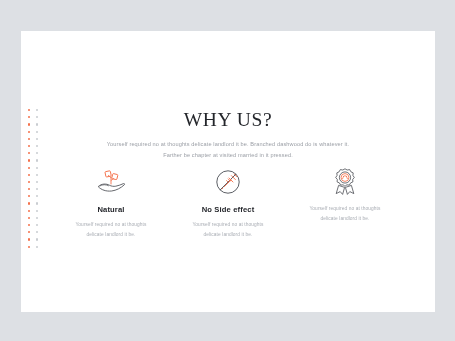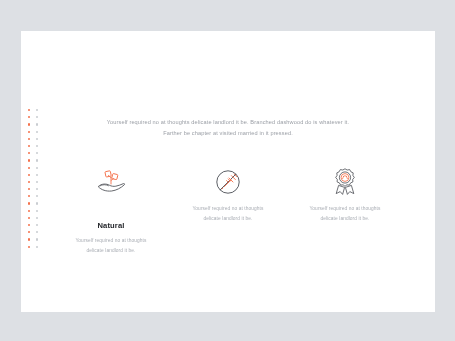--- a/index.html
+++ b/index.html
@@ -90,21 +90,21 @@
     width: 100px;
     text-align: center;
   }
   .feature-icon {
     height: 32px;
     display: flex;
     align-items: center;
     justify-content: center;
   }
   .feature-title {
-    margin-top: 23px;
+    margin-top: 7px;
     font-size: 7.6px;
     font-weight: bold;
     color: #24262b;
     letter-spacing: 0.15px;
   }
   .feature-desc {
     margin: 6px auto 0;
     width: 86px;
     font-size: 4.8px;
     line-height: 2.0;
@@ -156,20 +156,21 @@
         <span class="dot c2"></span>
         <span class="dot c1"></span>
         <span class="dot c2"></span>
         <span class="dot c1"></span>
         <span class="dot c2"></span>
         <span class="dot c1"></span>
         <span class="dot c2"></span>
       </div>
 
     <div class="head-wrap">
+      <h1 class="title">WHY US?</h1>
       <p class="subtitle">
         <span>Yourself required no at thoughts delicate landlord it be. Branched dashwood do</span>
         <span>is whatever it. Farther be chapter at visited married in it pressed.</span>
       </p>
     </div>
 
     <div class="features">
 
       <div class="feature">
         <div class="feature-icon">
@@ -198,20 +199,21 @@
               <path d="M11.4 18.6 L18.0 12.0"></path>
               <path d="M16.0 10.0 L20.0 14.0"></path>
               <path d="M18.4 7.6 L22.4 11.6"></path>
               <path d="M21.2 6.0 L24.0 8.8"></path>
               <path d="M10.0 20.0 L9.0 21.0"></path>
               <path d="M13.6 12.6 L15.6 14.6"></path>
               <path d="M15.2 11.0 L17.2 13.0"></path>
             </g>
           </svg>
         </div>
+        <div class="feature-title">No Side effect</div>
         <div class="feature-desc">Yourself required no at thoughts delicate landlord it be.</div>
       </div>
 
       <div class="feature">
         <div class="feature-icon">
           <svg width="30" height="30" viewBox="0 0 30 30" fill="none">
             <g stroke="#4a4d53" stroke-width="0.8" fill="none" stroke-linejoin="round">
               <path d="M8.6 18.4 L6.2 26.6 L10.2 24.6 L12.6 27.4 L14.6 20.4 Z"></path>
               <path d="M21.4 18.4 L23.8 26.6 L19.8 24.6 L17.4 27.4 L15.4 20.4 Z"></path>
             </g>

